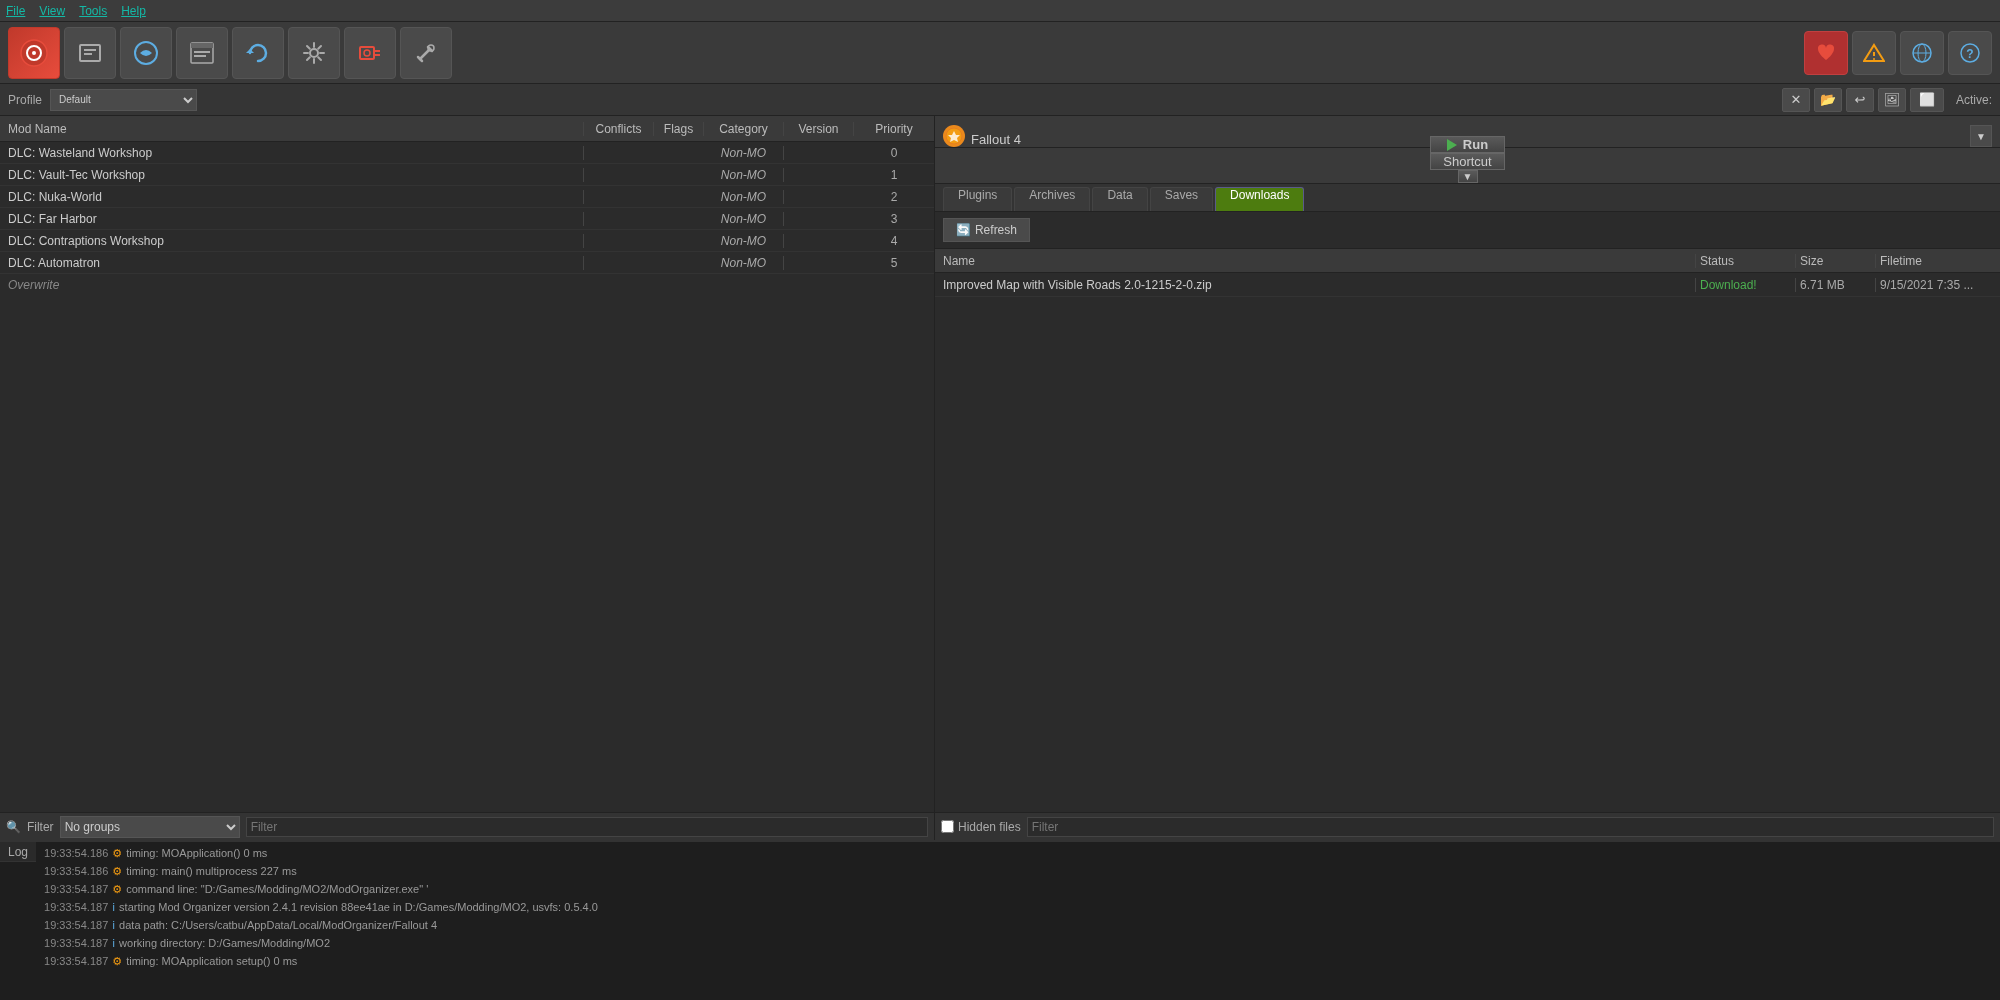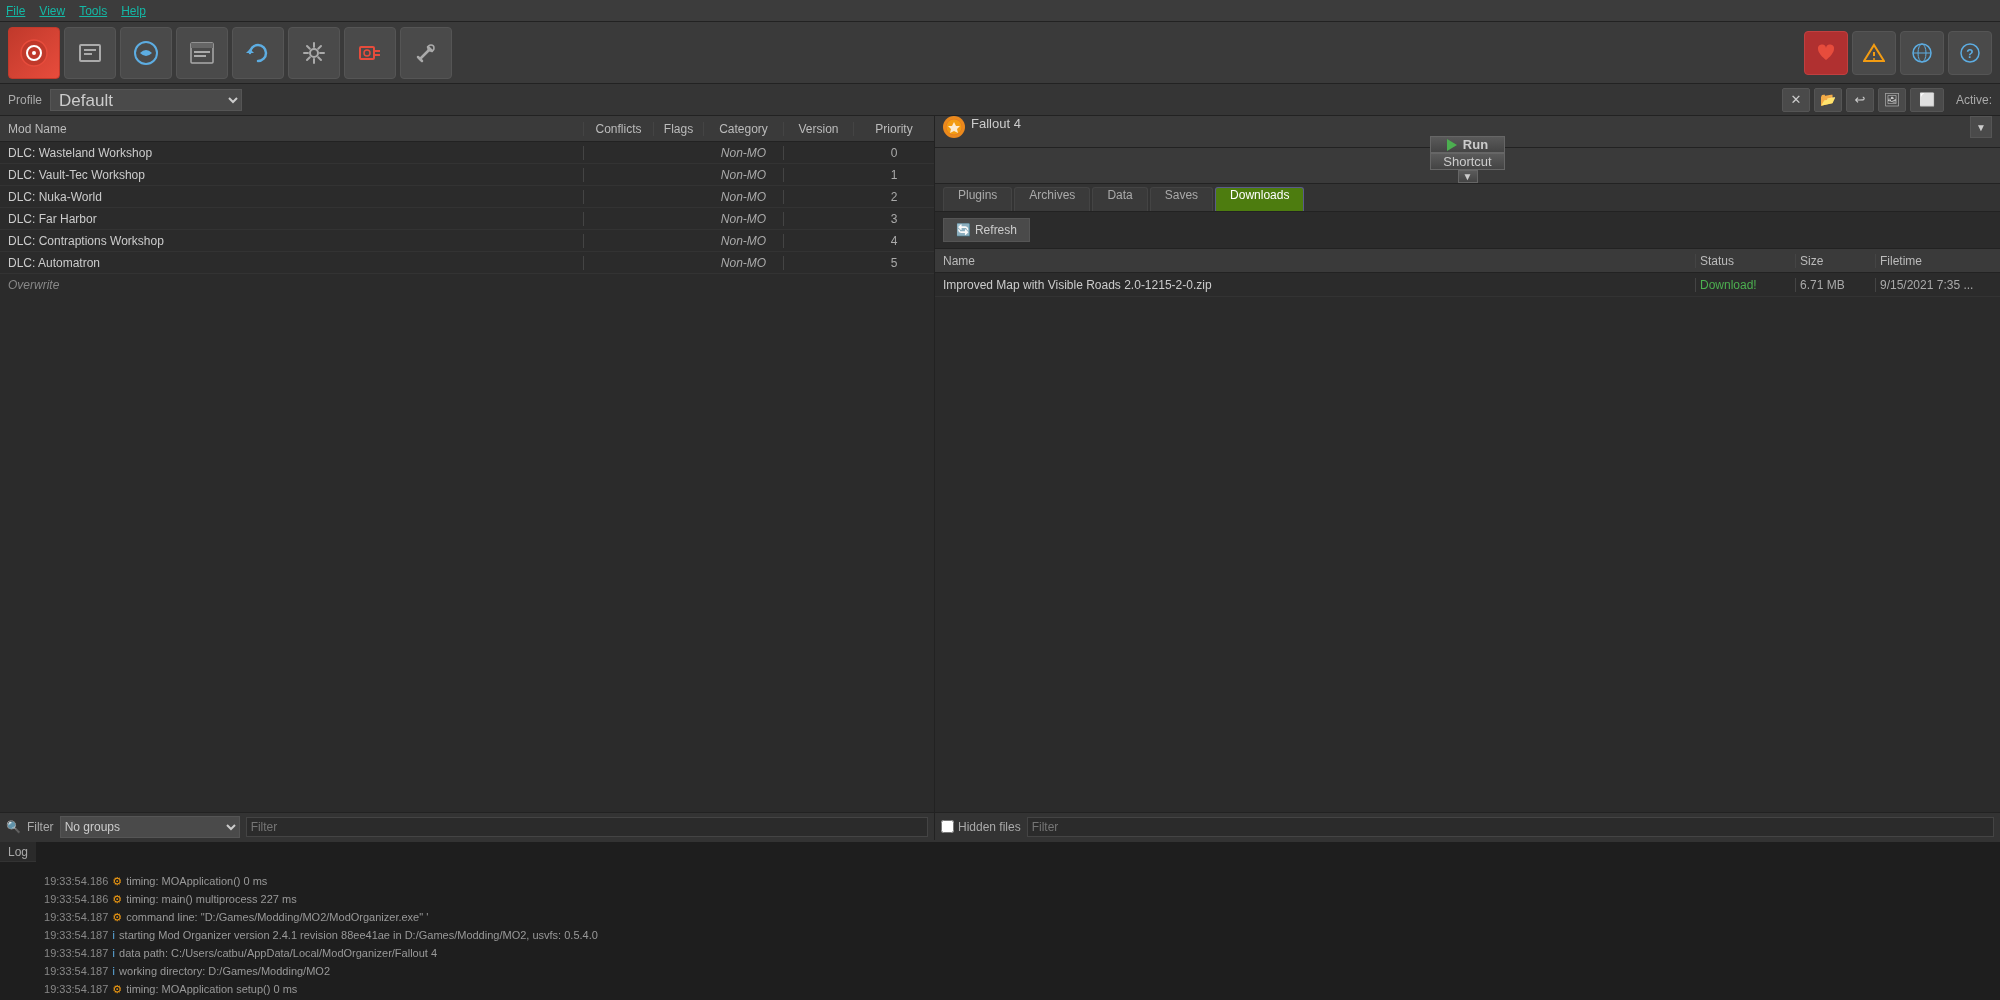--- a/index.html
+++ b/index.html
@@ -92,22 +92,22 @@
       padding: 0 8px;
       border-bottom: 1px solid #222;
       gap: 8px;
     }
     .profile-label { color: #aaa; font-size: 12px; }
     .profile-select {
       background: #4a4a4a;
       border: 1px solid #555;
       color: #ccc;
       height: 22px;
-      width: 192px;
-      font-size: 17px;
+      width: 147px;
+      font-size: 10px;
       padding: 0 4px;
     }
     .profile-bar-right {
       margin-left: auto;
       display: flex;
       align-items: center;
       gap: 4px;
     }
     .icon-btn {
       background: #4a4a4a;
@@ -260,21 +260,21 @@
       display: flex;
       flex-direction: column;
       background: #2b2b2b;
     }
 
     
     .game-bar {
       background: #3a3a3a;
       height: 32px;
       display: flex;
-      align-items: flex-start;
+      align-items: flex-end;
       padding: 0 8px;
       gap: 6px;
       border-bottom: 1px solid #222;
     }
     .game-icon {
       width: 22px;
       height: 22px;
       background: radial-gradient(circle, #f39c12, #e67e22);
       border-radius: 50%;
       display: flex;
@@ -482,21 +482,20 @@
       padding: 2px 8px;
       color: #aaa;
       font-size: 12px;
       display: flex;
       align-items: center;
     }
     .log-content {
       flex: 1;
       overflow-y: auto;
       padding: 2px 8px;
-      margin-top: 28px;
     }
     .log-line {
       font-size: 11px;
       color: #999;
       line-height: 18px;
       white-space: nowrap;
     }
     .log-line .timestamp { color: #888; }
   </style>
 </head>

